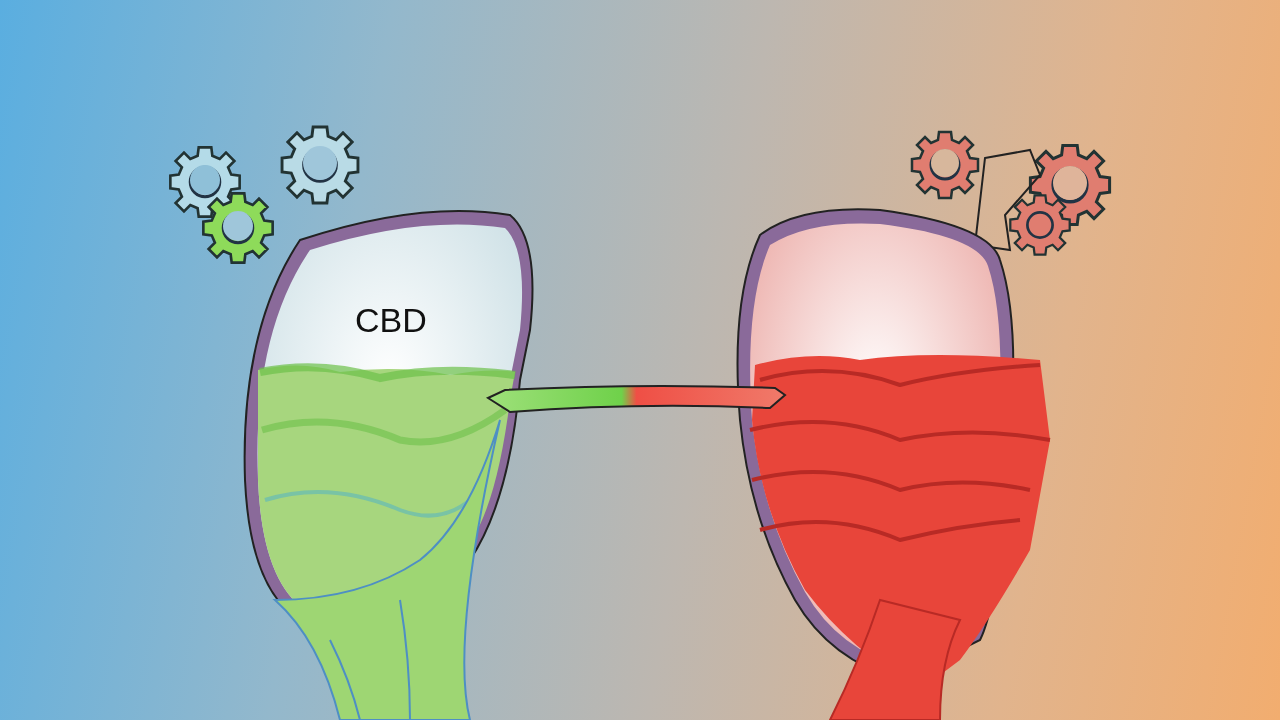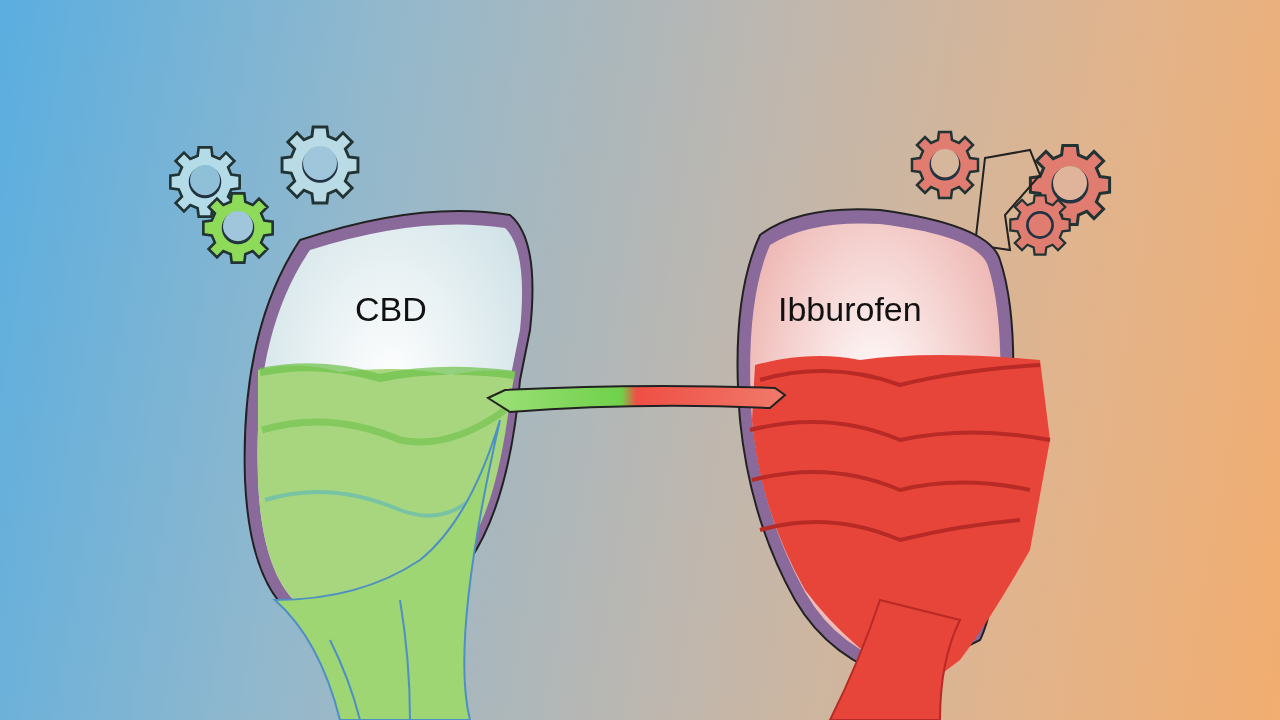--- a/index.html
+++ b/index.html
@@ -6,21 +6,21 @@
   body { width: 1280px; height: 720px; overflow: hidden; }
   .scene {
     position: relative; width: 1280px; height: 720px;
     background: linear-gradient(100deg, #5aaee0 0%, #93b8cc 28%, #bdb7b0 55%, #e1b48d 80%, #f2ad6f 100%);
   }
   svg.art { position: absolute; left: 0; top: 0; }
   .label {
     position: absolute; font-family: "Liberation Sans", sans-serif;
     font-size: 34px; color: #111; white-space: nowrap;
   }
-  #lbl-left { left: 355px; top: 290px; }
+  #lbl-left { left: 355px; top: 301px; }
   #lbl-right { left: 778px; top: 290px; }
 </style>
 </head>
 <body>
 
 <div class="scene">
   <svg class="art" width="1280" height="720" viewBox="0 0 1280 720">
     <defs>
       <linearGradient id="connGrad" x1="0" x2="1" y1="0" y2="0">
         <stop offset="0" stop-color="#9ee07a"></stop>
@@ -82,14 +82,13 @@
       <path d="M760,530 Q830,510 900,540 Q960,525 1020,520" fill="none" stroke="#b82a25" stroke-width="4"></path>
       <path d="M880,600 Q860,660 830,720 L940,720 Q940,660 960,620 Z" fill="#e8453a" stroke="#b82a25" stroke-width="2"></path>
     </g>
 
     <g>
       <path d="M488,398 L505,390 Q640,383 775,388 L785,395 L770,408 Q640,402 510,412 Z" fill="url(#connGrad)" stroke="#222" stroke-width="2"></path>
     </g>
   </svg>
 
   <div class="label" id="lbl-left">CBD</div>
-  <div class="label" id="lbl-right">Ibburofen</div>
 </div>
 
 </body></html>

